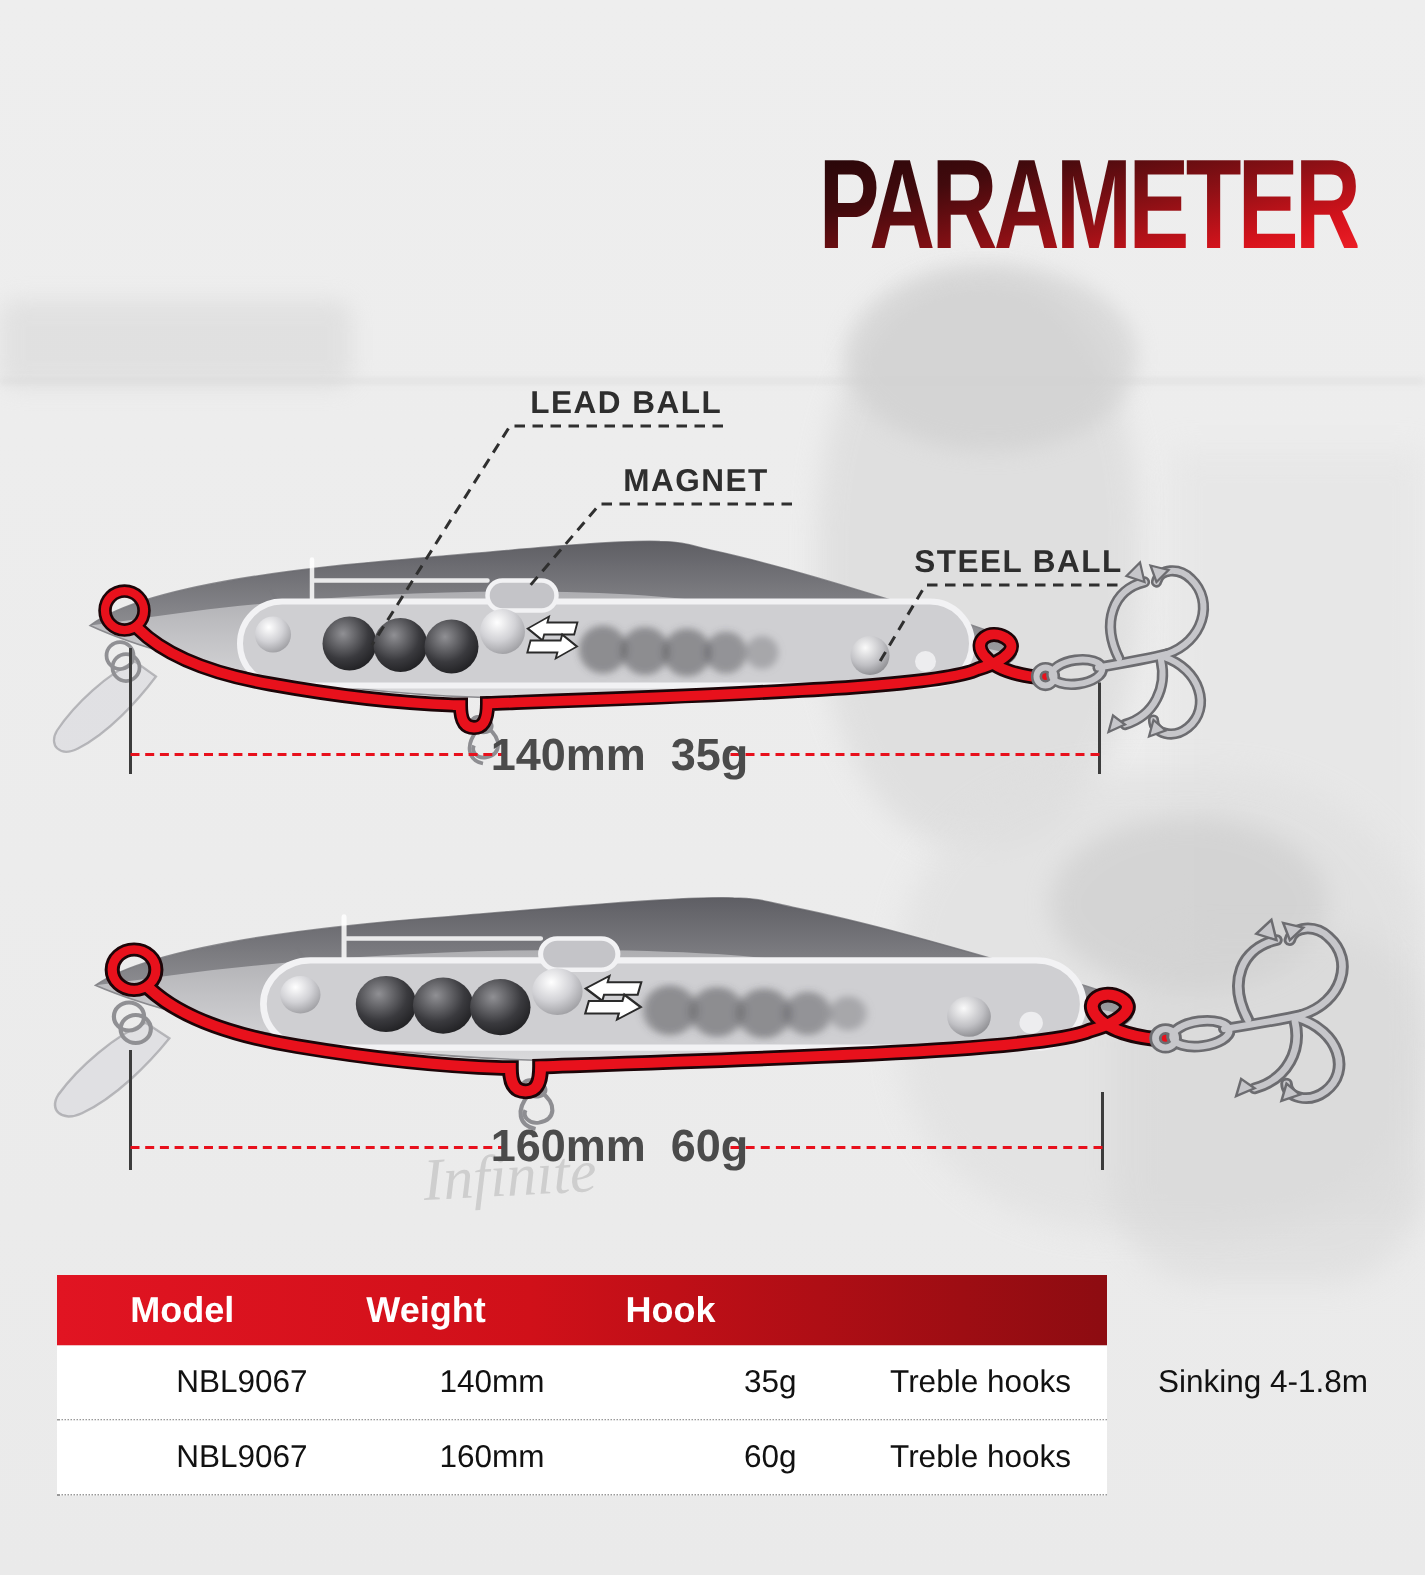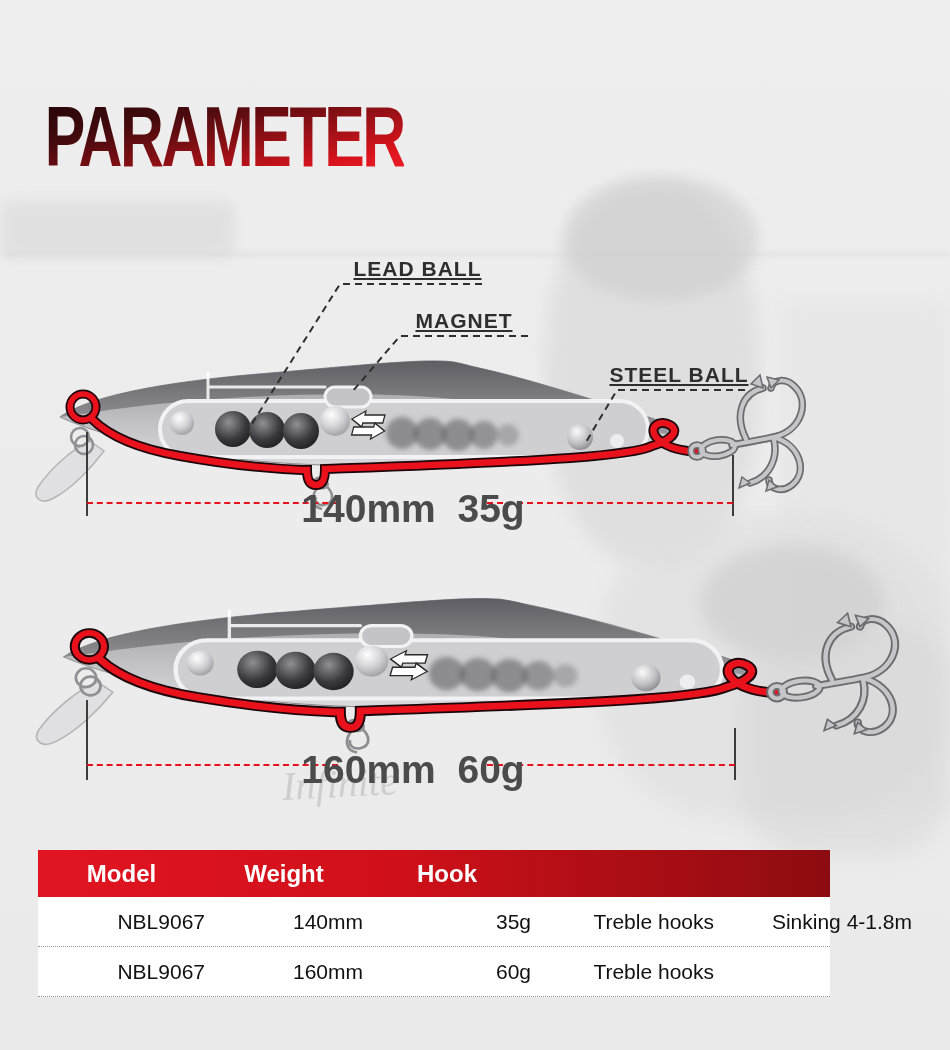--- a/index.html
+++ b/index.html
@@ -13,40 +13,40 @@
   .bg-trees{left:0;top:200px;width:235px;height:58px;background:#d7d7d7;filter:blur(7px);opacity:.55;border-radius:12px;}
   .bg-horizon{left:0;top:252px;width:950px;height:4px;background:#d6d6d6;filter:blur(2px);opacity:.5;}
   .bg-man{left:545px;top:185px;width:215px;height:380px;background:#d9d9d9;filter:blur(9px);opacity:.65;border-radius:45%;}
   .bg-cap{left:563px;top:176px;width:195px;height:125px;background:#cdcdcd;filter:blur(7px);opacity:.6;border-radius:50%;}
   .bg-fish{left:600px;top:515px;width:350px;height:305px;background:#dfdfdf;filter:blur(10px);opacity:.65;border-radius:40%;}
   .bg-mouth{left:700px;top:545px;width:185px;height:115px;background:#c9c9c9;filter:blur(8px);opacity:.55;border-radius:50%;}
   .bg-water{left:780px;top:300px;width:170px;height:510px;background:#e3e3e3;filter:blur(10px);opacity:.55;}
   .bg-arm{left:740px;top:620px;width:210px;height:235px;background:#d4d4d4;filter:blur(10px);opacity:.45;border-radius:30%;}
 
   
-  .title-wrap{left:0;top:88px;width:950px;text-align:left;}
+  .title-wrap{left:0;top:88px;width:950px;text-align:right;}
   .title-text{display:inline-block;font-size:76px;font-weight:800;letter-spacing:-3px;
     transform:scale(.8,1.12);transform-origin:50% 0;
     background:linear-gradient(170deg,#1c0507 0%,#420a0d 30%,#8c1015 55%,#d8131c 78%,#f5232b 95%);
     -webkit-background-clip:text;background-clip:text;color:transparent;}
 
   
-  .callout{position:absolute;font-weight:bold;font-size:21px;letter-spacing:1px;color:#2e2e2e;text-align:center;text-decoration:underline;}
+  .callout{position:absolute;font-weight:bold;font-size:21px;letter-spacing:1px;color:#2e2e2e;text-align:center;}
 
   
   .dim-tick{position:absolute;width:2px;background:#3c3c3c;}
   .dim-dash{position:absolute;height:0;border-top:2px dashed #e8101c;}
-  .size-label{position:absolute;font-weight:bold;font-size:39px;color:#4b4b4b;text-align:center;white-space:pre;}
+  .size-label{position:absolute;font-weight:bold;font-size:30px;color:#4b4b4b;text-align:center;white-space:pre;}
 
   
   .watermark{left:282px;top:760px;font-family:"Liberation Serif",serif;font-style:italic;
     font-size:40px;color:#ababab;opacity:.45;transform:rotate(-3deg);}
 
   
-  .spec-table{left:38px;top:850px;width:792px;}
+  .spec-table{left:38px;top:850px;width:700px;}
   .spec-header{display:grid;grid-template-columns:167px 158px 168px 183px 198px;
     background:linear-gradient(90deg,#e11422 0%,#d01019 45%,#8d0c11 100%);height:47px;}
   .spec-header div{color:#ffffff;font-weight:bold;font-size:24px;line-height:47px;text-align:center;}
   .spec-row{display:grid;grid-template-columns:167px 158px 168px 183px 198px;background:#ffffff;height:49px;}
   .spec-row div{color:#111111;font-size:21px;line-height:49px;text-align:right;}
   .row-sep{border-bottom:1px dotted #999999;}
   svg{display:block;}
 </style>
 </head>
 <body>

